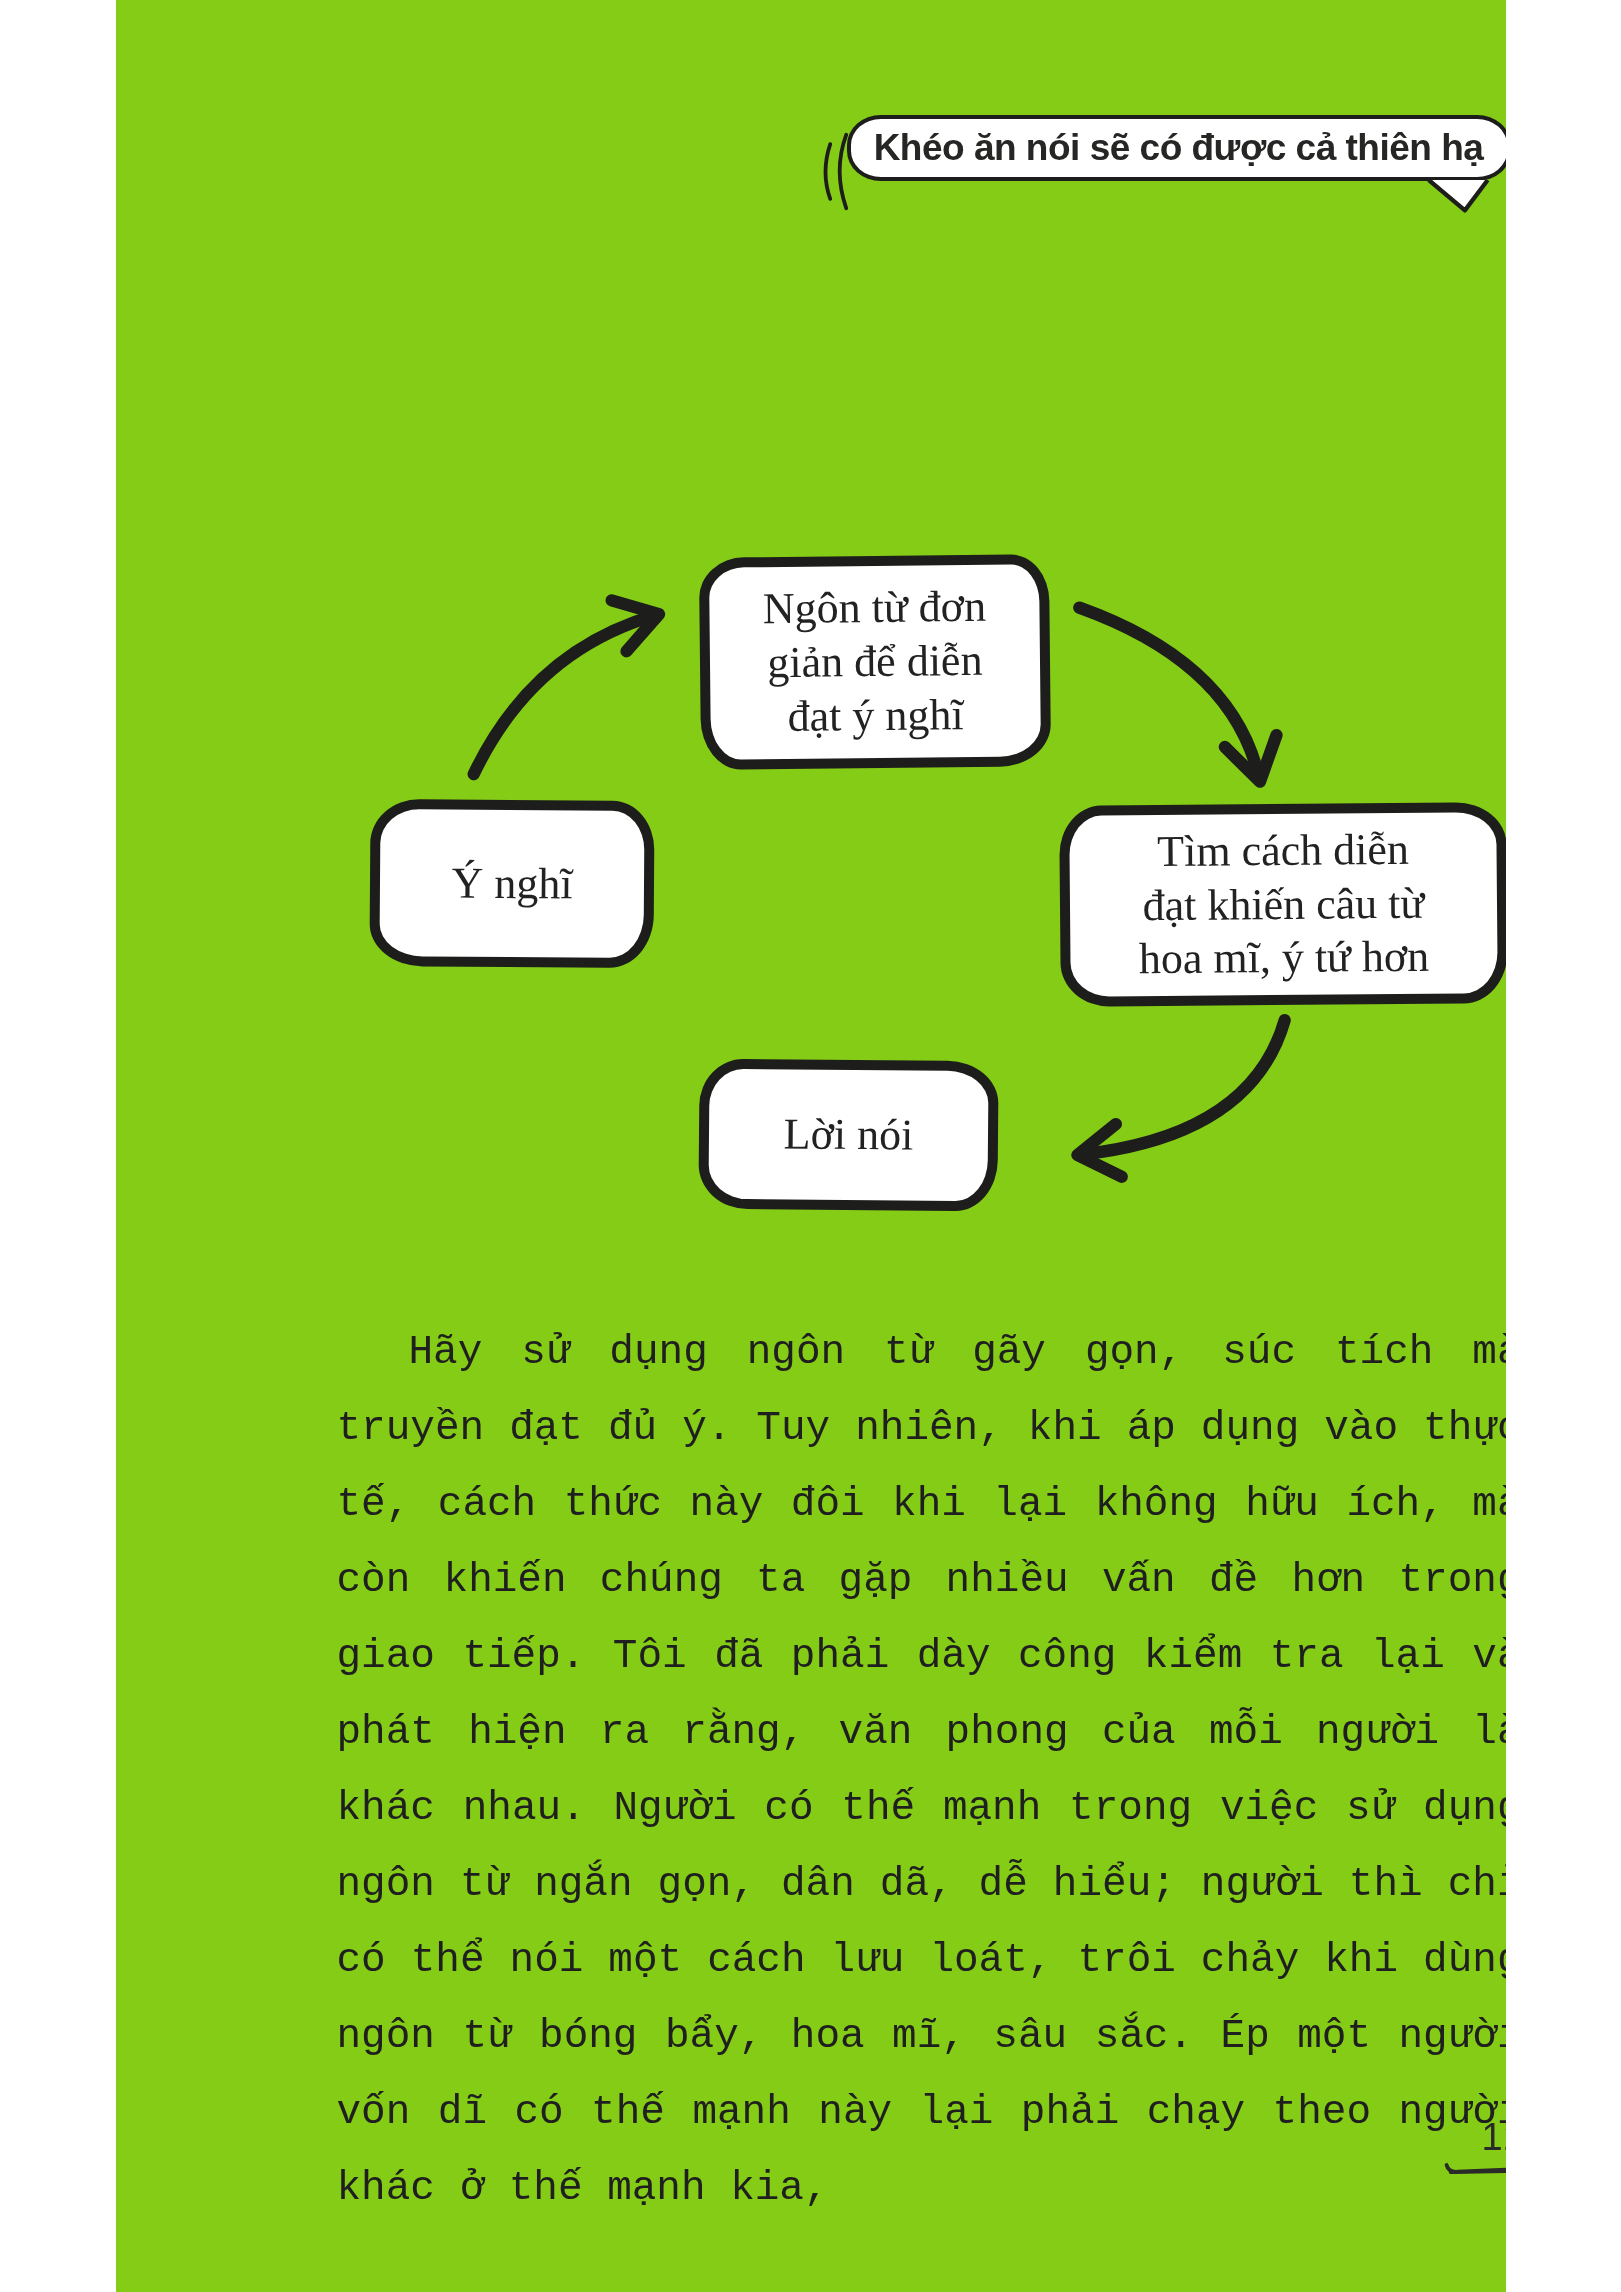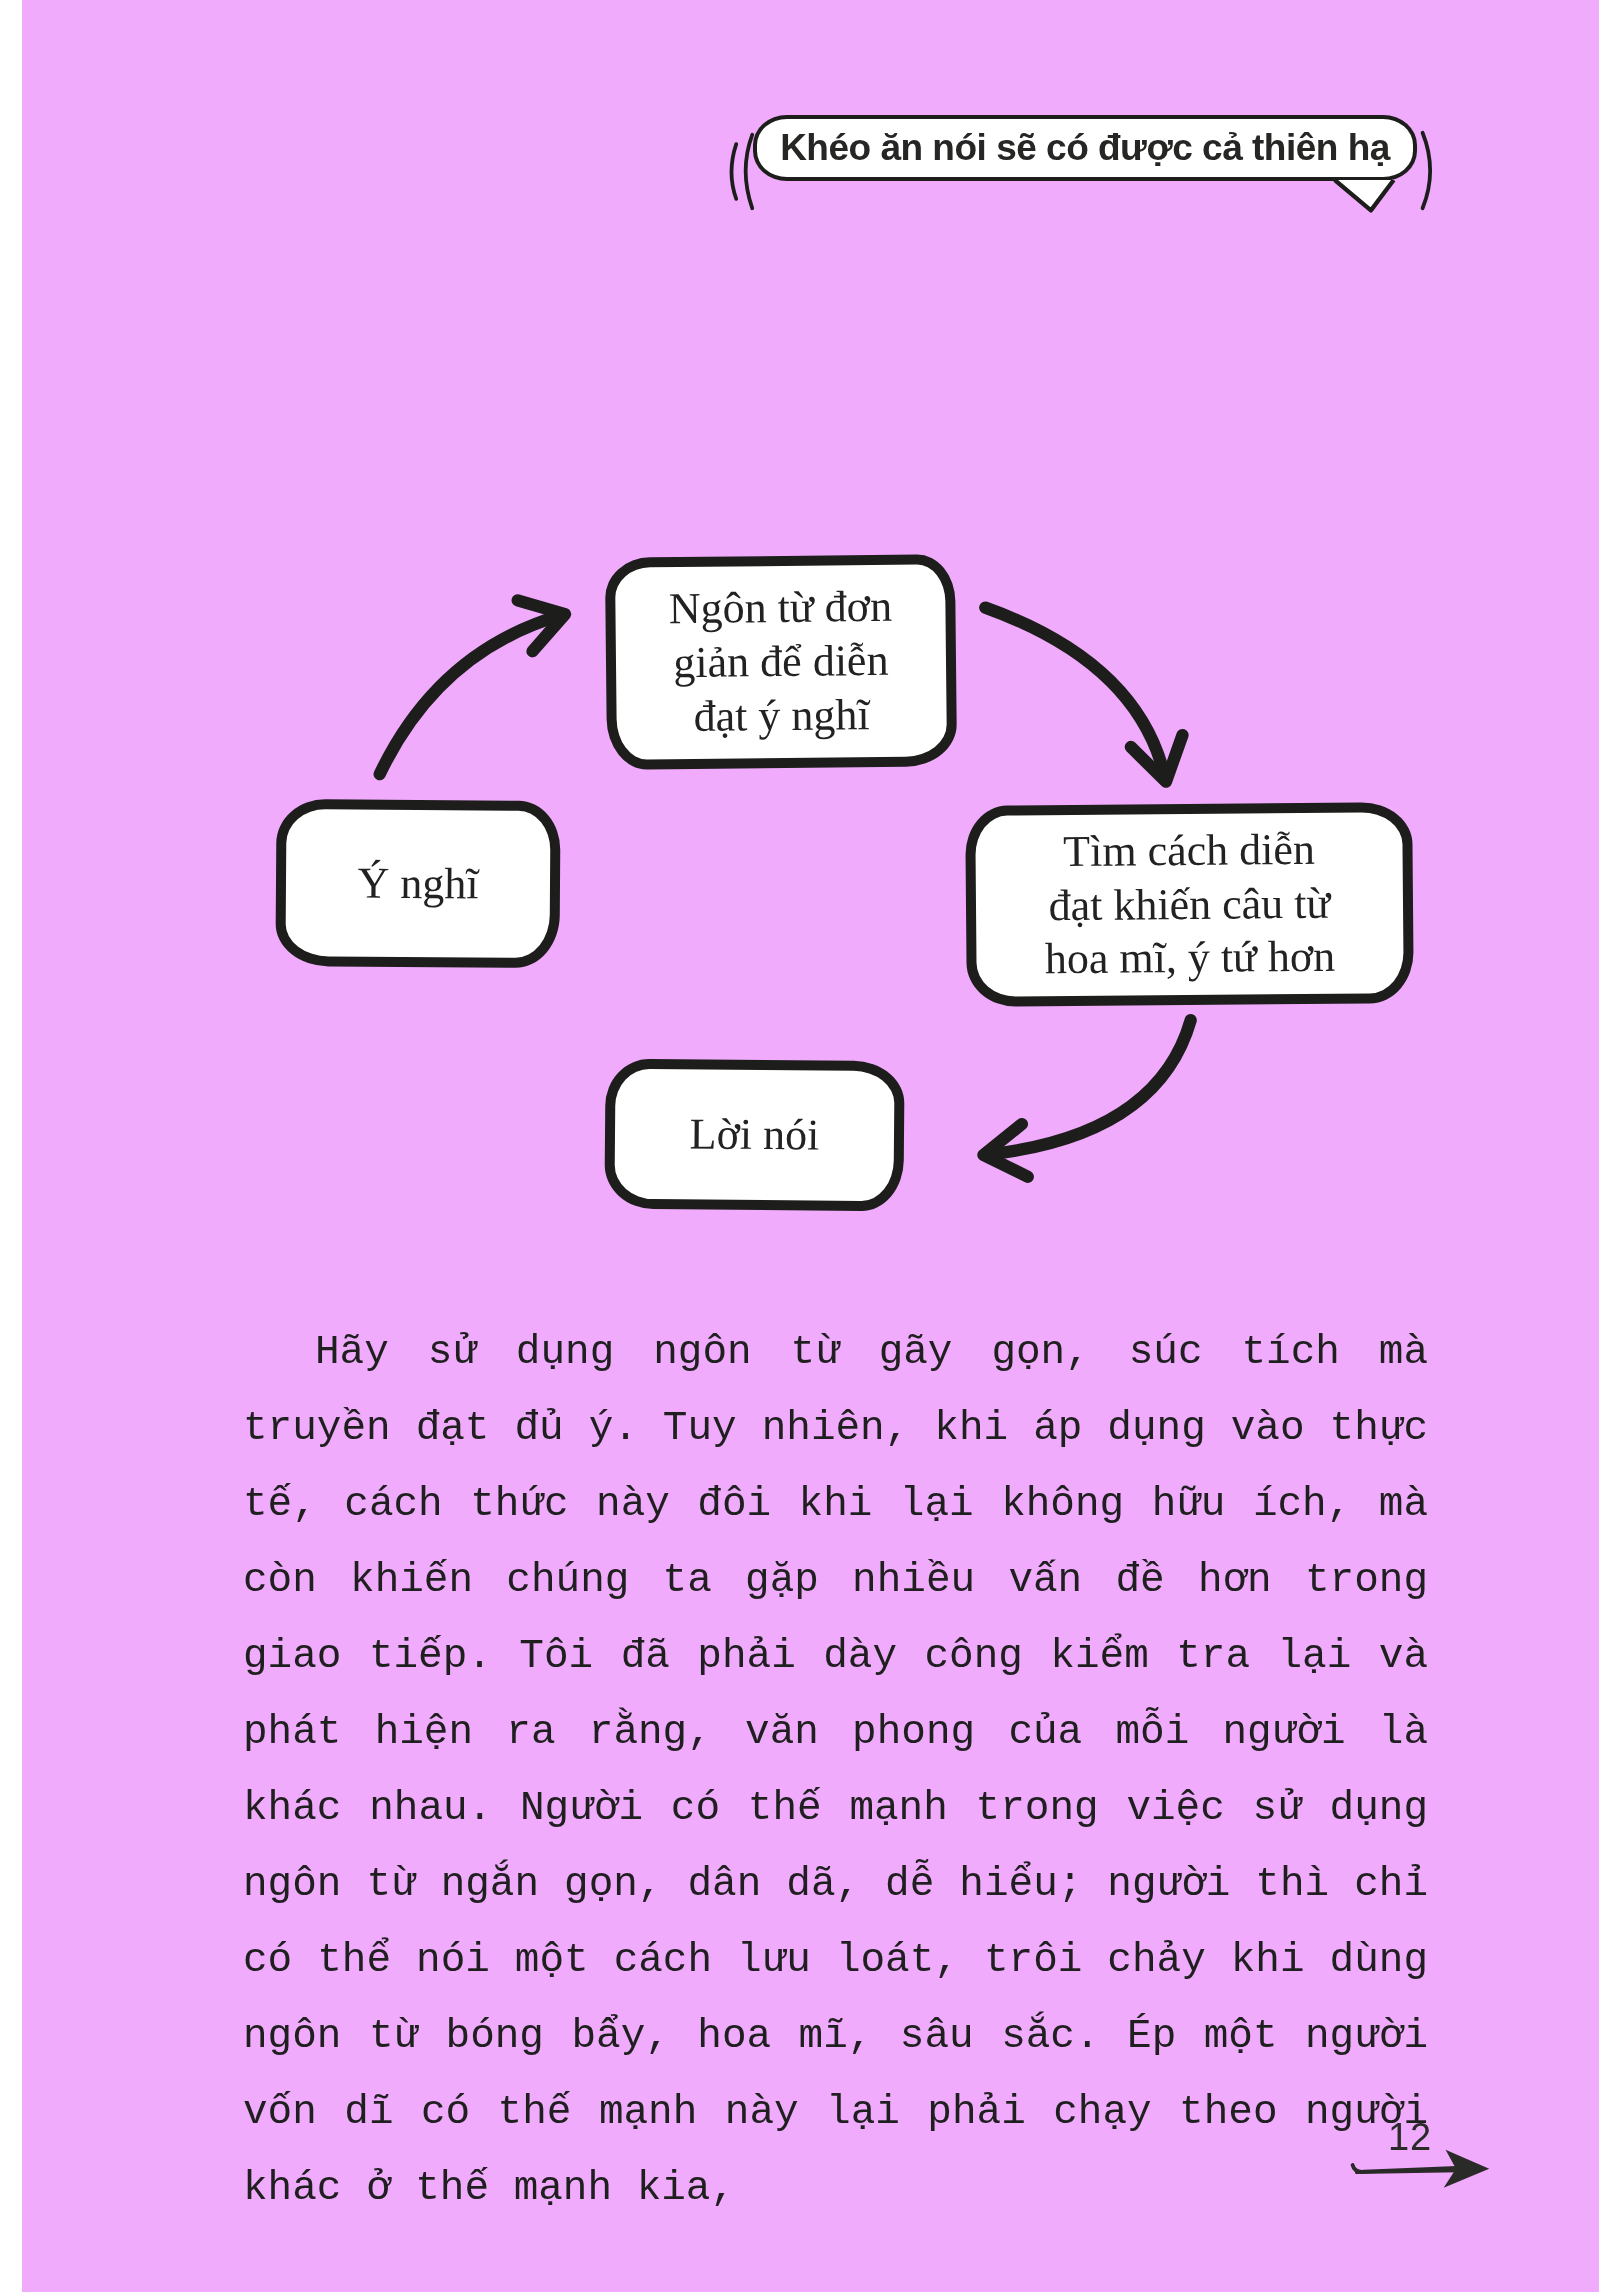--- a/index.html
+++ b/index.html
@@ -1,24 +1,23 @@
 <!DOCTYPE html>
 <html style="font-size:15px"><head>
 <meta charset="utf-8">
 <style>
   html,body{margin:0;padding:0;background:#ffffff;}
   .page{
     position:relative;
-    width:1557px;height:2292px;
+    width:1390px;height:2292px;
     margin:0 auto;
-    background:#f0abfc;
+    background:#84cc16;
     color:#1c1c1c;
     font-family:"Liberation Serif", serif;
     overflow:hidden;
-    padding-left:20px;
   }
   
   .bubble{
     position:absolute;left:731px;top:115px;width:664px;height:66px;
     border:4.7px solid #1d1d1b;border-radius:34px/30px;
     box-sizing:border-box;
     display:flex;align-items:center;justify-content:center;
     background:#fff;
   }
   .bubble-text{

